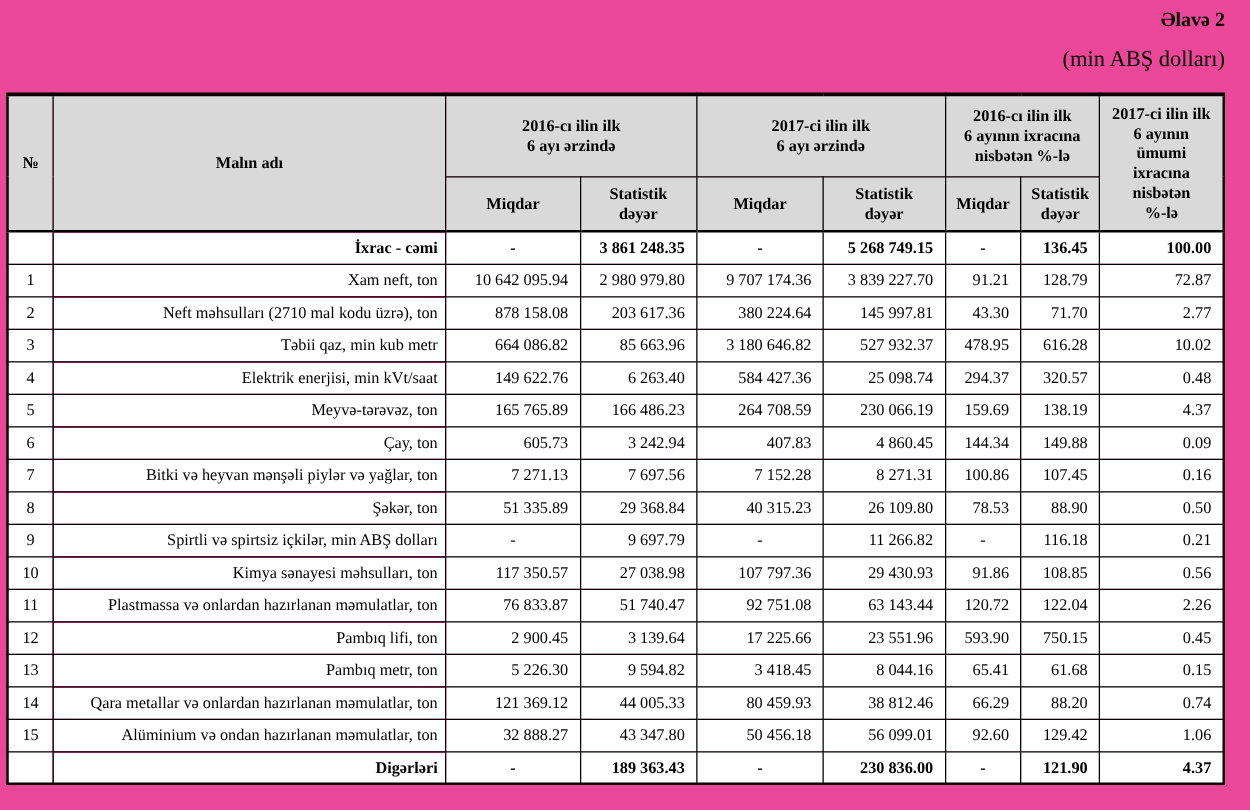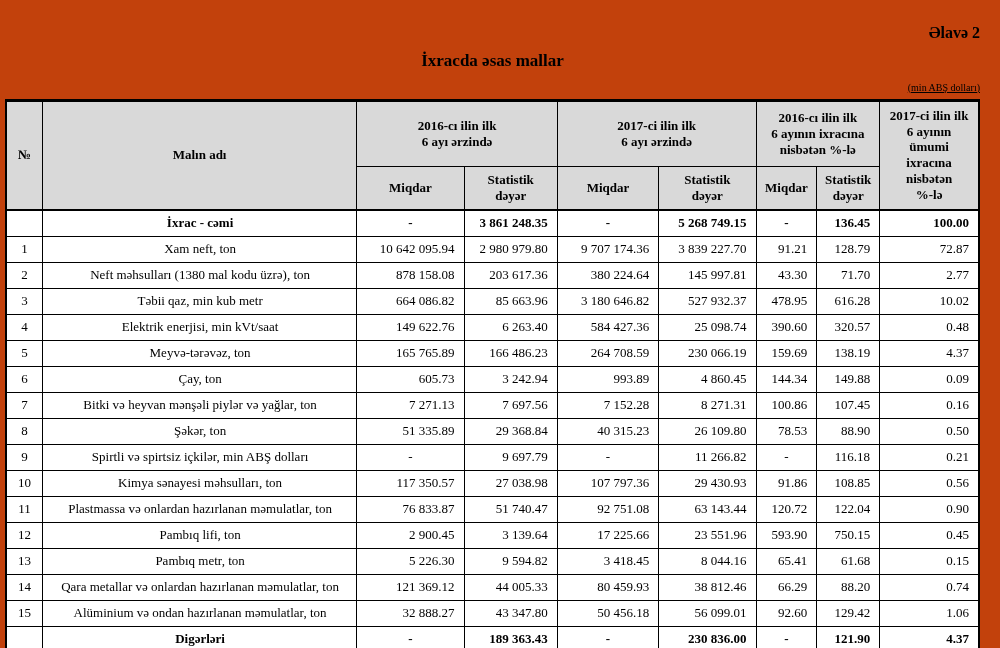--- a/index.html
+++ b/index.html
@@ -1,44 +1,43 @@
 <!DOCTYPE html>
 <html><head>
 <meta charset="utf-8">
 <style>
   * { box-sizing: border-box; }
   html, body { margin: 0; padding: 0; background: #ffffff; }
   body { font-family: "Liberation Serif", serif; color: #000; }
-  .page { width: 1000px; height: 648px; background: #c2410c; padding: 24px 20px 0 5px; overflow: hidden; }
+  .page { width: 1000px; height: 648px; background: #ec4899; padding: 8px 20px 0 5px; overflow: hidden; }
   .annex { text-align: right; font-weight: bold; font-size: 16px; line-height: 1.1; }
   .doc-title { text-align: center; font-weight: bold; font-size: 17px; margin-top: 9px; }
-  .unit-note { text-align: right; font-size: 10px; margin-top: 11px; margin-bottom: 6px; text-decoration: underline; }
+  .unit-note { text-align: right; font-size: 18px; margin-top: 11px; margin-bottom: 16px; }
   table.main { border-collapse: collapse; table-layout: fixed; width: 975px;
                border: 2px solid #000; border-top: 3px solid #000; }
   th, td { border: 1px solid #000; }
   thead th { background: #d9d9d9; font-weight: bold; font-size: 13px; text-align: center;
              vertical-align: middle; white-space: pre-line; padding: 2px 3px; line-height: 1.22; }
   thead tr.group-row th { height: 66px; }
   thead tr.sub-row th { height: 44px; }
   tbody tr td { border-top: 1px solid #000; }
   tbody tr:first-child td { border-top: 2px solid #000; }
   tbody td { font-size: 13px; height: 26px; padding: 1px 6px; vertical-align: middle;
              white-space: nowrap; background: #fff; }
   td.col-no { text-align: center; padding: 1px 2px; }
-  td.col-name { text-align: center; padding-left: 7px; overflow: hidden; font-family: Liberation Serif, serif; }
+  td.col-name { text-align: right; padding-left: 7px; overflow: hidden; font-family: Liberation Serif, serif; }
   td.col-num { text-align: right; padding-right: 9px; }
   td.dash { text-align: center; padding-right: 6px; }
   tr.bold td { font-weight: bold; }
 </style>
 </head>
 <body>
 
 <div class="page">
   <div class="annex">Əlavə 2</div>
-  <div class="doc-title">İxracda əsas mallar</div>
   <div class="unit-note">(min ABŞ dolları)</div>
 
   <table class="main">
     <colgroup>
       <col style="width:36px">
       <col style="width:310px">
       <col style="width:106px">
       <col style="width:92px">
       <col style="width:100px">
       <col style="width:96px">
@@ -94,21 +93,21 @@
           <td class="col-num">10 642 095.94</td>
           <td class="col-num">2 980 979.80</td>
           <td class="col-num">9 707 174.36</td>
           <td class="col-num">3 839 227.70</td>
           <td class="col-num">91.21</td>
           <td class="col-num">128.79</td>
           <td class="col-num">72.87</td>
         </tr>
         <tr>
           <td class="col-no">2</td>
-          <td class="col-name">Neft məhsulları (1380 mal kodu üzrə), ton</td>
+          <td class="col-name">Neft məhsulları (2710 mal kodu üzrə), ton</td>
           <td class="col-num">878 158.08</td>
           <td class="col-num">203 617.36</td>
           <td class="col-num">380 224.64</td>
           <td class="col-num">145 997.81</td>
           <td class="col-num">43.30</td>
           <td class="col-num">71.70</td>
           <td class="col-num">2.77</td>
         </tr>
         <tr>
           <td class="col-no">3</td>
@@ -121,41 +120,41 @@
           <td class="col-num">616.28</td>
           <td class="col-num">10.02</td>
         </tr>
         <tr>
           <td class="col-no">4</td>
           <td class="col-name">Elektrik enerjisi, min kVt/saat</td>
           <td class="col-num">149 622.76</td>
           <td class="col-num">6 263.40</td>
           <td class="col-num">584 427.36</td>
           <td class="col-num">25 098.74</td>
-          <td class="col-num">390.60</td>
+          <td class="col-num">294.37</td>
           <td class="col-num">320.57</td>
           <td class="col-num">0.48</td>
         </tr>
         <tr>
           <td class="col-no">5</td>
           <td class="col-name">Meyvə-tərəvəz, ton</td>
           <td class="col-num">165 765.89</td>
           <td class="col-num">166 486.23</td>
           <td class="col-num">264 708.59</td>
           <td class="col-num">230 066.19</td>
           <td class="col-num">159.69</td>
           <td class="col-num">138.19</td>
           <td class="col-num">4.37</td>
         </tr>
         <tr>
           <td class="col-no">6</td>
           <td class="col-name">Çay, ton</td>
           <td class="col-num">605.73</td>
           <td class="col-num">3 242.94</td>
-          <td class="col-num">993.89</td>
+          <td class="col-num">407.83</td>
           <td class="col-num">4 860.45</td>
           <td class="col-num">144.34</td>
           <td class="col-num">149.88</td>
           <td class="col-num">0.09</td>
         </tr>
         <tr>
           <td class="col-no">7</td>
           <td class="col-name">Bitki və heyvan mənşəli piylər və yağlar, ton</td>
           <td class="col-num">7 271.13</td>
           <td class="col-num">7 697.56</td>
@@ -200,21 +199,21 @@
         </tr>
         <tr>
           <td class="col-no">11</td>
           <td class="col-name">Plastmassa və onlardan hazırlanan məmulatlar, ton</td>
           <td class="col-num">76 833.87</td>
           <td class="col-num">51 740.47</td>
           <td class="col-num">92 751.08</td>
           <td class="col-num">63 143.44</td>
           <td class="col-num">120.72</td>
           <td class="col-num">122.04</td>
-          <td class="col-num">0.90</td>
+          <td class="col-num">2.26</td>
         </tr>
         <tr>
           <td class="col-no">12</td>
           <td class="col-name">Pambıq lifi, ton</td>
           <td class="col-num">2 900.45</td>
           <td class="col-num">3 139.64</td>
           <td class="col-num">17 225.66</td>
           <td class="col-num">23 551.96</td>
           <td class="col-num">593.90</td>
           <td class="col-num">750.15</td>

